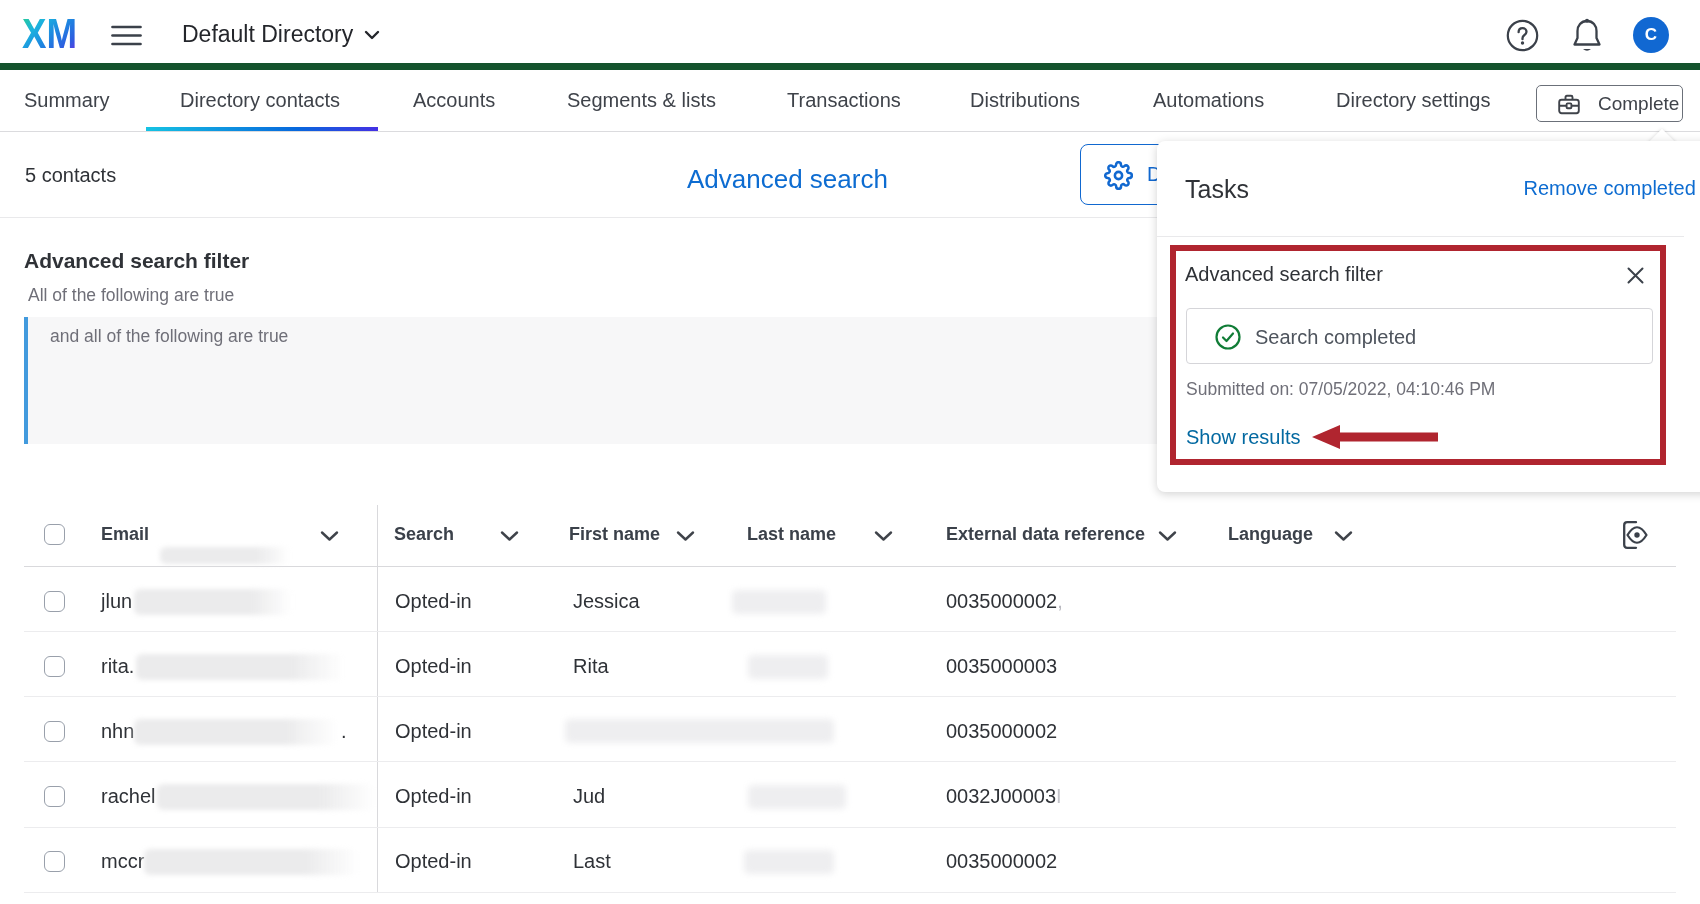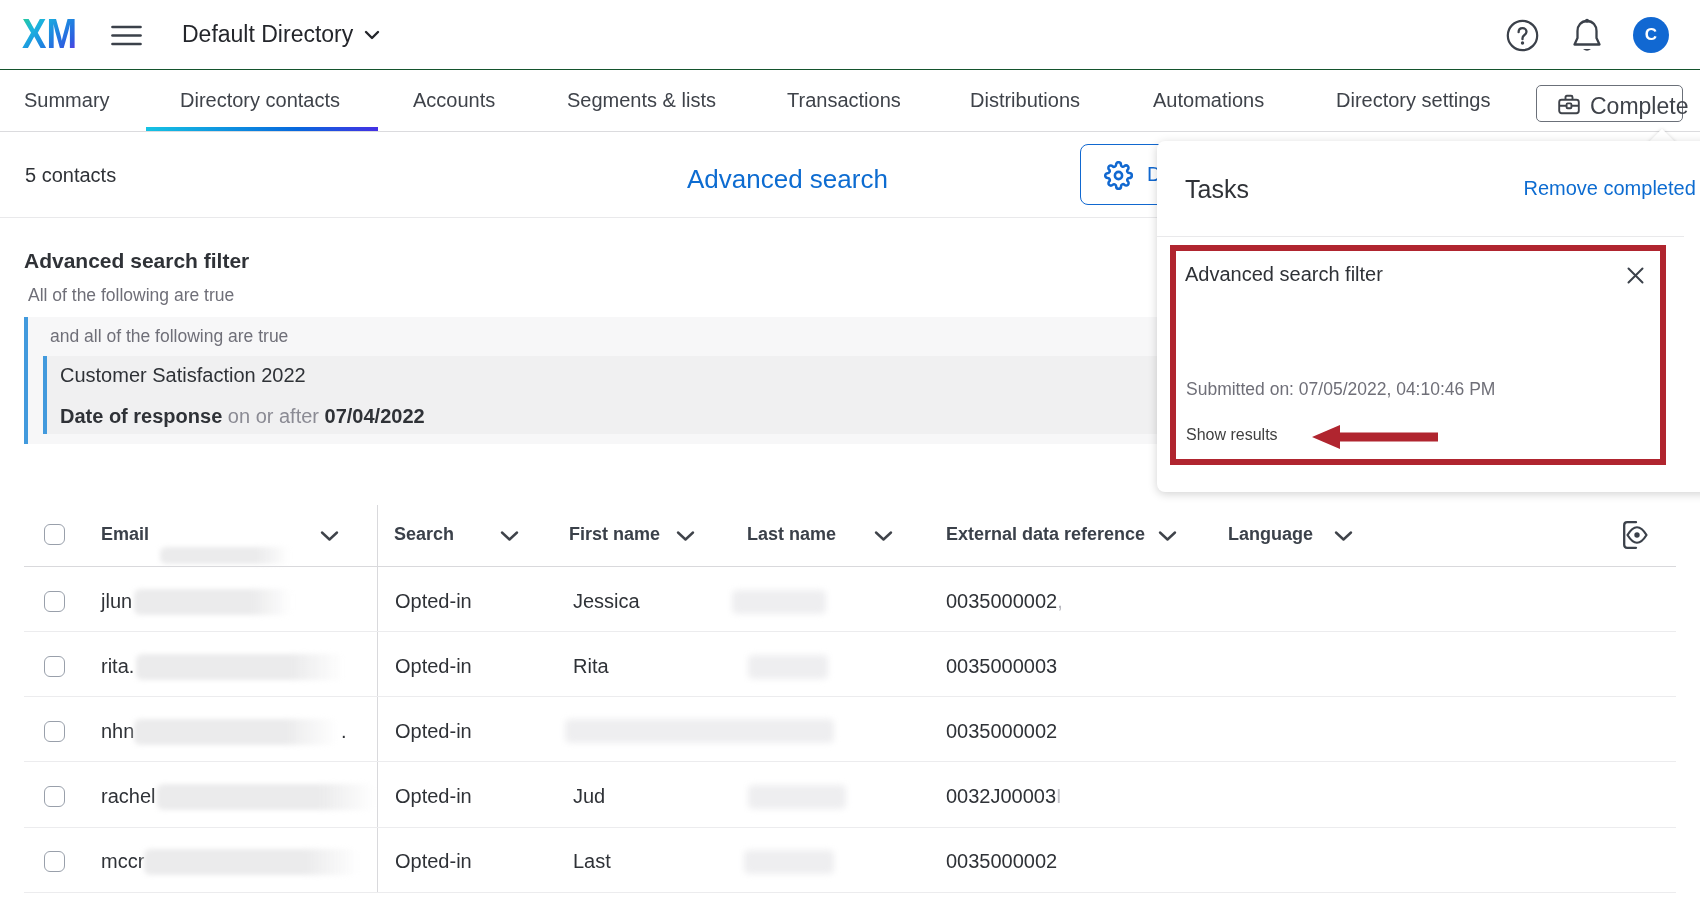--- a/index.html
+++ b/index.html
@@ -1,30 +1,30 @@
 <!DOCTYPE html>
 <html><head>
 <meta charset="utf-8">
 <style>
 * { margin:0; padding:0; box-sizing:border-box; }
 html,body { width:1700px; height:904px; background:#fff; font-family:"Liberation Sans", sans-serif; overflow:hidden; }
 .abs { position:absolute; }
 #page { position:relative; width:1700px; height:904px; }
 
 
-#topbar { position:absolute; left:0; top:0; width:1700px; height:70px; background:#fff; border-bottom:1px solid #14532d; }
+#topbar { position:absolute; left:0; top:0; width:1700px; height:70px; background:#fff; border-bottom:7px solid #14532d; }
 #ddtext { position:absolute; left:182px; top:21px; font-size:23px; color:#24262b; }
 .avatar { position:absolute; left:1633px; top:17px; width:36px; height:36px; border-radius:50%; background:#1168d2; color:#fff; font-size:17px; font-weight:700; text-align:center; line-height:36px; }
 
 
 #nav { position:absolute; left:0; top:70px; width:1700px; height:62px; background:#fff; border-bottom:1px solid #dbdbde; }
 .tab { position:absolute; top:19px; font-size:20px; color:#3f434a; white-space:nowrap; }
 #underline { position:absolute; left:146px; top:57px; width:232px; height:4px; background:linear-gradient(90deg,#16c3e3,#0768dd 65%,#4430e4); }
 #completebtn { position:absolute; left:1536px; top:15px; width:147px; height:37px; border:1px solid #6b7079; border-radius:5px; background:#fff; }
-#completebtn span { position:absolute; left:53px; top:7px; font-size:23px; color:#3f434a; }
+#completebtn span { position:absolute; left:61px; top:7px; font-size:19px; color:#3f434a; }
 
 
 #toolbar { position:absolute; left:0; top:132px; width:1700px; height:86px; background:#fff; border-bottom:1px solid #e9e9eb; }
 #fivec { position:absolute; left:25px; top:32px; font-size:20px; color:#2f3237; }
 #searchbox { position:absolute; left:306px; top:19px; width:353px; height:47px; background:#f1f1f2; border-radius:6px; }
 #searchbox span { position:absolute; left:62px; top:12px; font-size:20px; color:#767c85; }
 #advsearch { position:absolute; left:687px; top:32px; font-size:26px; color:#0d6cd1; }
 #gearbtn { position:absolute; left:1080px; top:12px; width:90px; height:61px; border:1.5px solid #1168d0; border-radius:8px; background:#fff; }
 #gearbtn b { position:absolute; left:66px; top:18px; font-size:20px; color:#1168d0; font-weight:400; }
 
@@ -51,21 +51,21 @@
 #popup { position:absolute; left:1157px; top:141px; width:623px; height:351px; background:#fff; border-radius:8px; box-shadow:0 2px 10px rgba(0,0,0,0.18); }
 #caret { position:absolute; left:1645px; top:126px; width:32px; height:16px; overflow:hidden; }
 #caret div { position:absolute; left:7px; top:7px; width:20px; height:20px; background:#fff; transform:rotate(45deg); box-shadow:0 0 4px rgba(0,0,0,0.15); }
 #tasks { position:absolute; left:28px; top:34px; font-size:25px; color:#2f3237; }
 #removetasks { position:absolute; right:32px; top:36px; font-size:20px; color:#0d6cd1; }
 #redbox { position:absolute; left:13px; top:104px; width:496px; height:220px; border:6px solid #b0252f; }
 #redbox .title { position:absolute; left:9px; top:12px; font-size:20px; color:#2f3237; }
 #donebox { position:absolute; left:10px; top:57px; width:467px; height:56px; border:1px solid #d5d5d9; border-radius:4px; }
 #donebox span { position:absolute; left:68px; top:17px; font-size:20px; color:#4e545d; }
 #submitted { position:absolute; left:10px; top:128px; font-size:17.5px; color:#6f6f78; }
-#showresults { position:absolute; left:10px; top:175px; font-size:16px; color:#404040; }
+#showresults { position:absolute; left:10px; top:175px; font-size:20px; color:#0369a1; }
 </style>
 </head>
 <body>
 <div id="page">
 
   <div id="topbar">
     <svg class="abs" style="left:22px;top:17px" width="58" height="34" viewBox="0 0 58 34">
       <defs>
           <linearGradient id="xmg" x1="0" y1="0" x2="1" y2="1">
         <stop offset="0" stop-color="#2bd47f"></stop>
@@ -137,24 +137,20 @@
         </g>
       </svg>
       <b>D</b>
     </div>
   </div>
 
   <div id="filterhead">Advanced search filter</div>
   <div id="alltrue">All of the following are true</div>
   <div id="outerblk">
     <span class="lbl">and all of the following are true</span>
-    <div id="innerblk">
-      <span class="l1">Customer Satisfaction 2022</span>
-      <span class="l2"><b style="font-weight:700">Date of response</b> <span style="color:#8b8b94">on or after</span> <b style="font-weight:700">07/04/2022</b></span>
-    </div>
   </div>
 
   <div id="tbl">
     <div class="cb" style="top:19px"></div>
     <span class="hcell" style="left:101px">Email</span>
     <span class="hcell" style="left:394px">Search</span>
     <span class="hcell" style="left:569px">First name</span>
     <span class="hcell" style="left:747px">Last name</span>
     <span class="hcell" style="left:946px">External data reference</span>
     <span class="hcell" style="left:1228px">Language</span>
@@ -237,20 +233,27 @@
     </div>
   <div id="popup">
     <div style="position:absolute;left:0;top:95px;width:527px;height:1px;background:#e9e9eb"></div>
     <span id="tasks">Tasks</span>
     <span id="removetasks">Remove completed tasks</span>
     <div id="redbox">
       <span class="title">Advanced search filter</span>
       <svg class="abs" style="left:451px;top:16px" width="17" height="17" viewBox="0 0 17 17">
         <path d="M1.5 1.5 L15.5 15.5 M15.5 1.5 L1.5 15.5" stroke="#3b414a" stroke-width="2" stroke-linecap="round"></path>
       </svg>
+      <div id="donebox">
+        <svg class="abs" style="left:28px;top:15px" width="26" height="26" viewBox="0 0 26 26">
+          <circle cx="13" cy="13" r="11.5" fill="none" stroke="#107c36" stroke-width="2.2"></circle>
+          <path d="M8 13.5 L11.5 17 L18 9.5" fill="none" stroke="#107c36" stroke-width="2.2" stroke-linecap="round" stroke-linejoin="round"></path>
+        </svg>
+        <span>Search completed</span>
+      </div>
       <span id="submitted">Submitted on: 07/05/2022, 04:10:46 PM</span>
       <span id="showresults">Show results</span>
       <svg class="abs" style="left:136px;top:173px" width="126" height="26" viewBox="0 0 126 26">
         <path d="M0 13 L28 1 L28 8.5 L126 8.5 L126 17.5 L28 17.5 L28 25 Z" fill="#b0252f"></path>
       </svg>
     </div>
   </div>
 
 </div>
 

